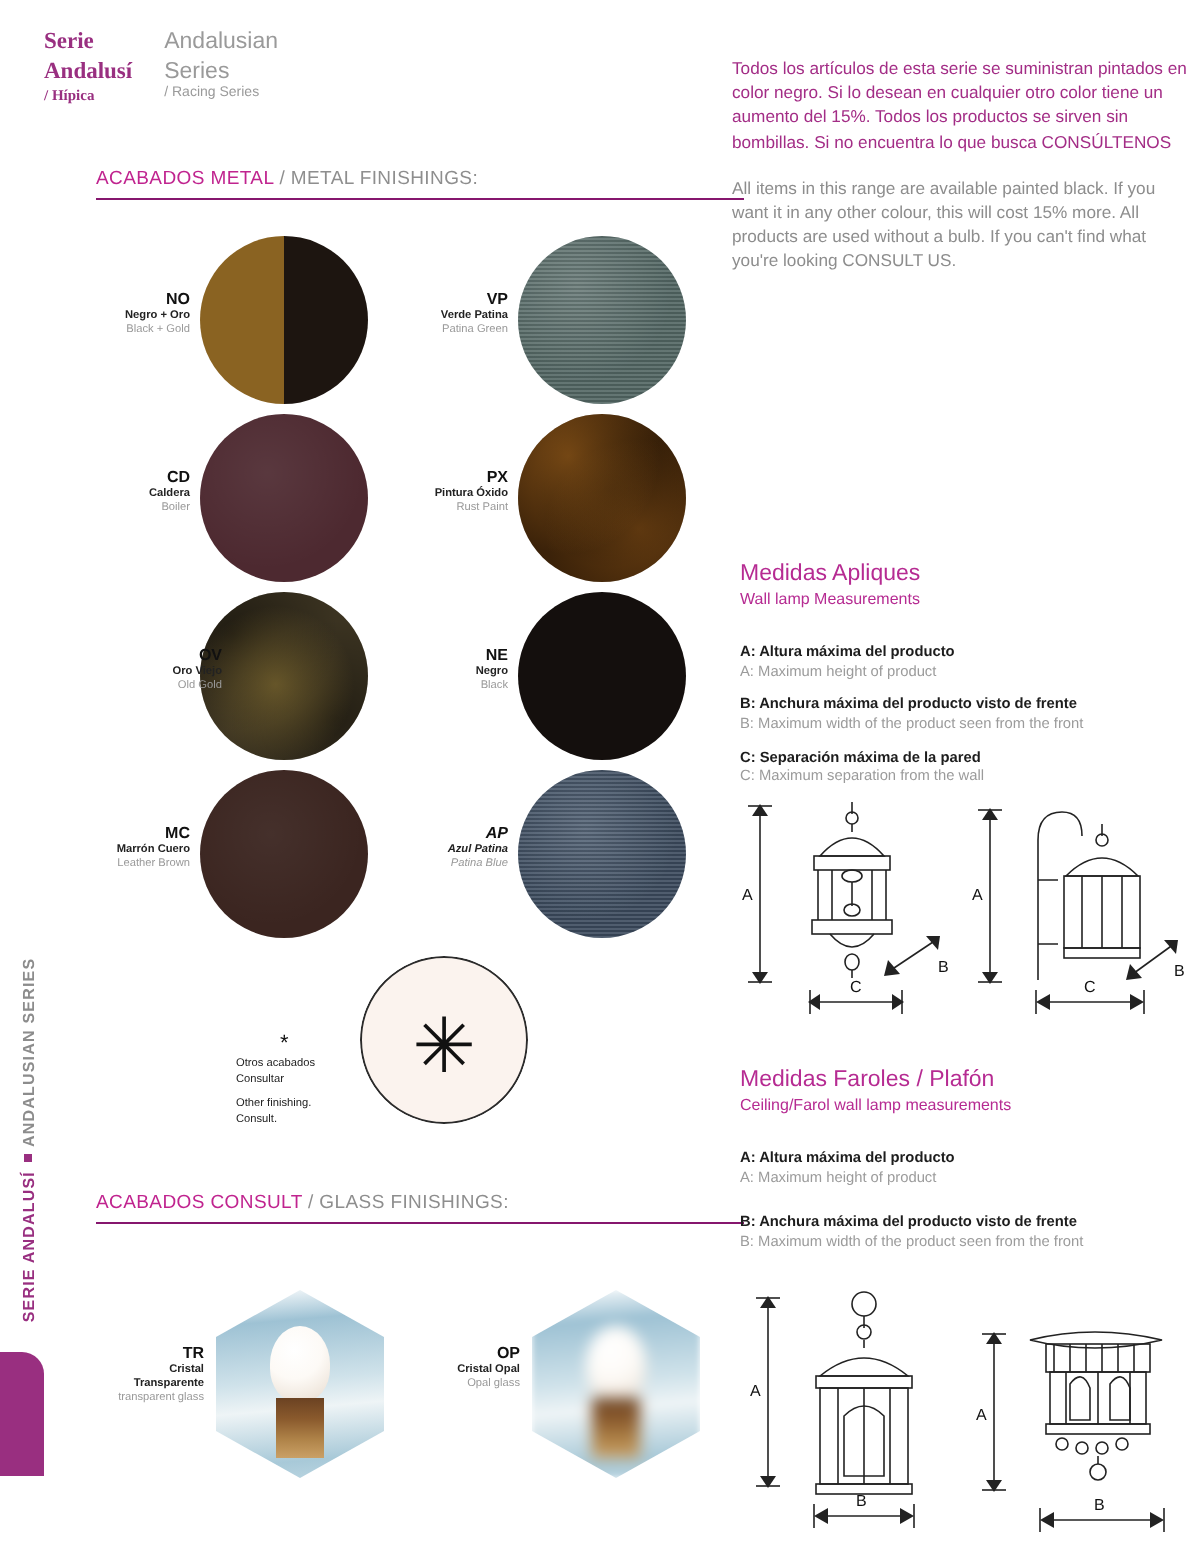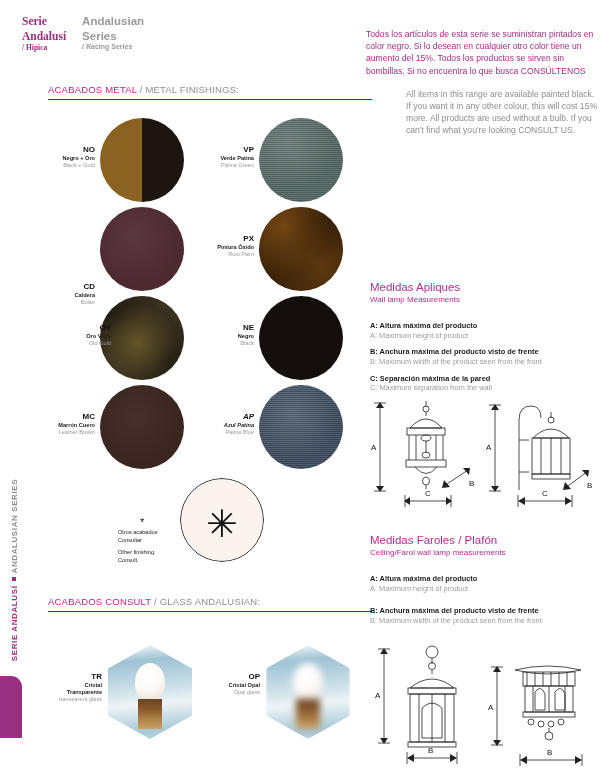--- a/index.html
+++ b/index.html
@@ -27,21 +27,21 @@
     font-size: 8px; font-weight: bold; letter-spacing: .6px;
     color: #992f80; text-align: center; white-space: nowrap;
   }
   .side-label .sq { display:inline-block; width:4px; height:4px; background:#992f80; vertical-align:middle; margin:0 4px 1px 4px;}
   .side-label .en { color:#8c8c8c; }
 
   
   .masthead { position:absolute; left:22px; top:14px; display:flex; gap:16px; }
   .mh-es { font-size:11.5px; font-weight:bold; line-height:1.28; color:#992f80;font-family:Liberation Serif, serif; }
   .mh-es .sub { font-size:7.5px; }
-  .mh-en { font-size:11.5px; line-height:1.28; color:#9a9a9a; font-weight:700;}
+  .mh-en { font-size:11.5px; line-height:1.28; color:#9a9a9a; font-weight:400;}
   .mh-en .sub { font-size:7px; }
 
   
   .sec-head { position:absolute; width:324px; }
   .sec-head .t { font-size:9.5px; font-weight:normal; letter-spacing:.2px; white-space:nowrap;}
   .sec-head .t .es { color:#c0248f; }
   .sec-head .t .en { color:#8e8e8e; }
   .sec-head .rule { margin-top:4px; height:1.4px; background:#86166e; width:324px; }
 
   
@@ -105,21 +105,21 @@
     background: linear-gradient(to bottom,#6b4222 0%, #8a5a2d 35%, #b08449 70%, #caa066 100%);
   }
   .bulb.opal .glass { filter: blur(3.2px); }
   .bulb.opal .base  { filter: blur(3.2px); }
   .hex.opal { filter: blur(1.6px); }
 
   
   .notice { position:absolute; left:366px; top:28px; width:232px; }
   .notice p { font-size:8.6px; line-height:1.42; }
   .notice .es { color:#a32d86; margin-bottom:11px; }
-  .notice .en { color:#8d8d8d;margin-left:40px; }
+  .notice .en { color:#8d8d8d; }
 
   .meas-title { position:absolute; width:232px; }
   .meas-title .es { font-size:11.5px; color:#b62b92; line-height:1.2; }
   .meas-title .en { font-size:8px; color:#b62b92; line-height:1.35; }
 
   .meas-lines { position:absolute; width:232px; }
   .meas-lines .grp { margin-bottom:7px; }
   .meas-lines .es { font-size:7.4px; font-weight:bold; color:#1d1d1d; line-height:1.3; }
   .meas-lines .en { font-size:7.4px; color:#9b9b9b; line-height:1.3; }
 
@@ -177,21 +177,21 @@
       <div class="code">VP</div>
       <div class="es">Verde Patina</div>
       <div class="en">Patina Green</div>
     </div>
   </div>
 
   <div class="swatch">
     <div class="sw-circle" style="left:100px; top:207px; width:84px; height:84px;">
         <div class="tex-cd"></div>
       </div>
-    <div class="sw-lbl" style="left:0px; top:234px; width:95px;margin-top:48px;">
+    <div class="sw-lbl" style="left:0px; top:234px; width:95px;">
       <div class="code">CD</div>
       <div class="es">Caldera</div>
       <div class="en">Boiler</div>
     </div>
   </div>
 
   <div class="swatch">
     <div class="sw-circle" style="left:259px; top:207px; width:84px; height:84px;">
         <div class="tex-px"></div>
       </div>
@@ -257,21 +257,21 @@
       <span class="es">Otros acabados</span>
       <span class="es">Consultar</span>
       <span class="en" style="margin-top:4px;">Other finishing.</span>
       <span class="en">Consult.</span>
     </div>
   </div>
 
   <div class="sec-head" style="left:48px; top:596px;">
     <div class="t">
       <span class="es">ACABADOS CONSULT</span>
-      <span class="en">/ GLASS ANDALUSIAN:</span>
+      <span class="en">/ GLASS FINISHINGS:</span>
     </div>
     <div class="rule"></div>
   </div>
 
   <div class="swatch">
     <div class="hex" style="left:108px; top:645px;">
       <div class="bulb" style="top:18px;">
         <div class="glass"></div>
           <div class="base"></div>
       </div>

